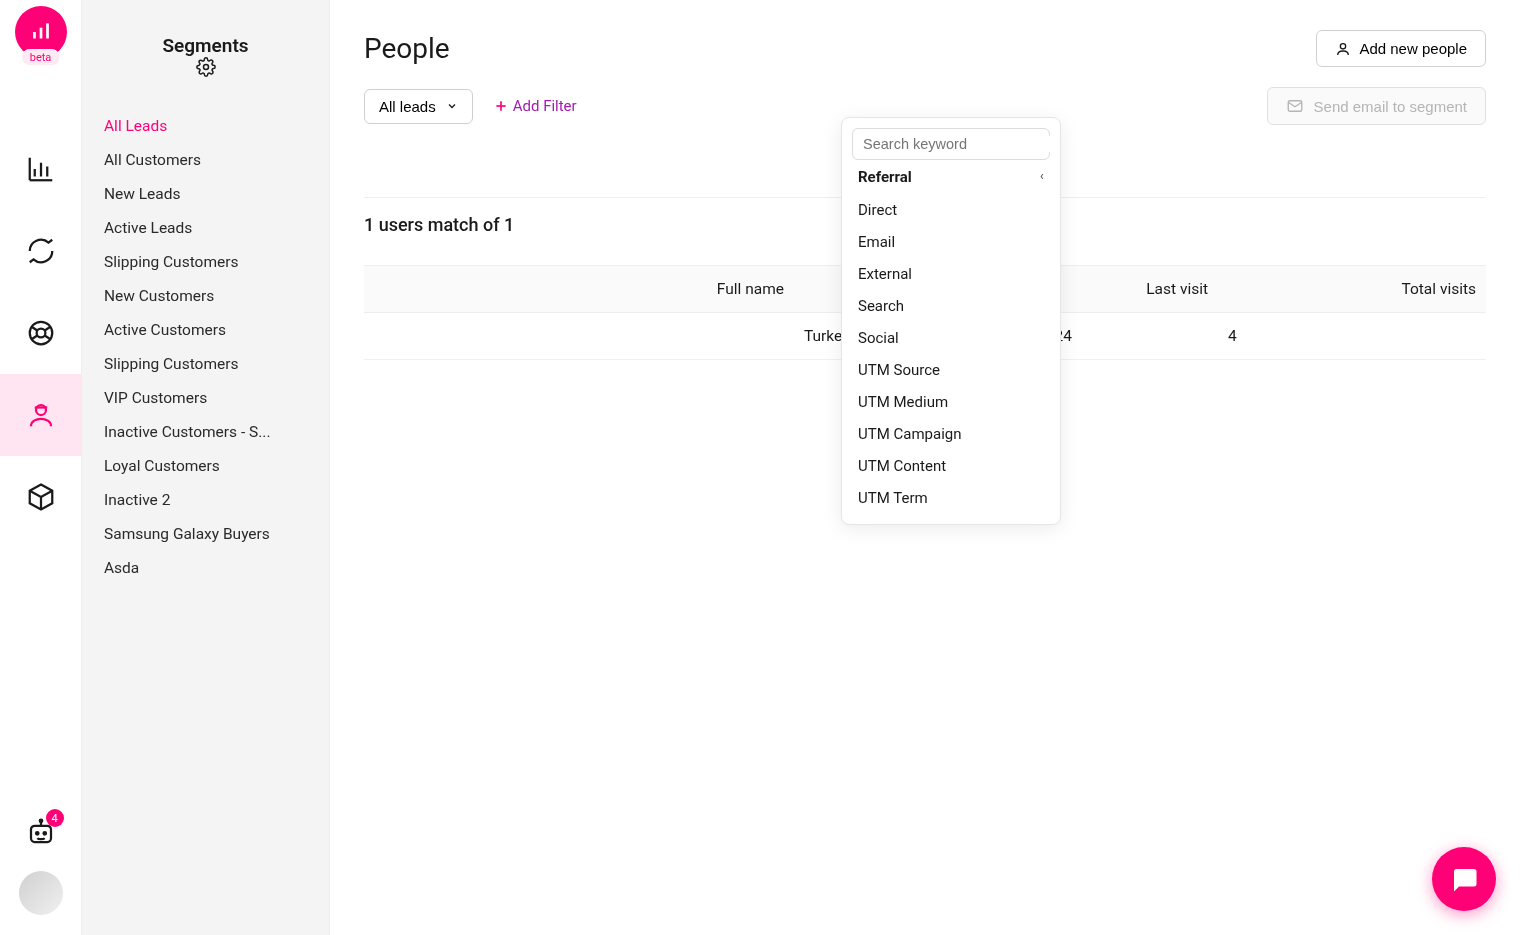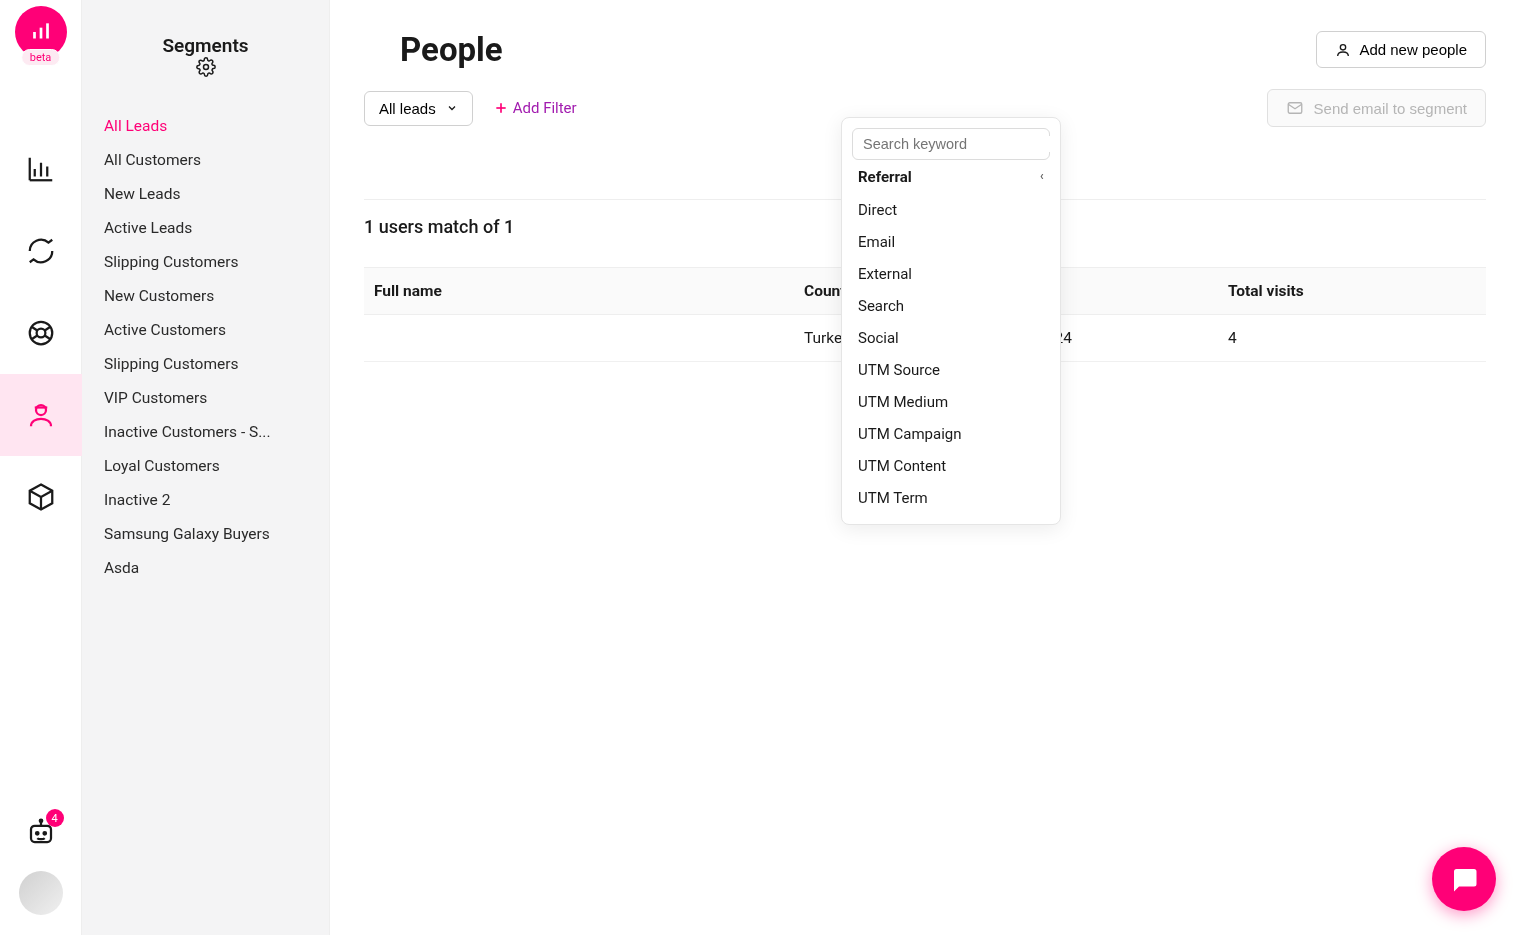--- a/index.html
+++ b/index.html
@@ -24,21 +24,21 @@
 
 .sidebar { position: fixed; left: 82px; top: 0; width: 248px; height: 100%; background: #f4f4f5; padding: 34px 0 0 0; border-right: 1px solid #eee; }
 .sidebar-header { display: flex; align-items: center; justify-content: space-between; padding: 0 22px; margin-bottom: 28px; flex-direction: column; }
 .sidebar-title { font-size: 19px; font-weight: 600; }
 .sidebar-list { list-style: none; }
 .sidebar-list li { padding: 8px 22px; font-size: 15.5px; color: #2a2a2a; cursor: pointer; white-space: nowrap; overflow: hidden; text-overflow: ellipsis; }
 .sidebar-list li.active { color: #ff0077; }
 
 .main { margin-left: 330px; padding: 30px 34px; position: relative; }
 .main-header { display: flex; justify-content: space-between; align-items: center; margin-bottom: 20px; }
-.page-title { font-size: 33px; font-weight: 700; margin-left: 36px; }
+.page-title { font-size: 28px; font-weight: 400; }
 .add-btn { display: flex; align-items: center; gap: 8px; border: 1px solid #d0d0d0; background: #fff; padding: 9px 18px; border-radius: 6px; font-size: 15px; cursor: pointer; }
 
 .toolbar { display: flex; align-items: center; gap: 20px; margin-bottom: 72px; }
 .dropdown-btn { display: flex; align-items: center; gap: 10px; border: 1px solid #d0d0d0; background: #fff; padding: 8px 14px; border-radius: 6px; font-size: 15px; cursor: pointer; }
 .add-filter { display: flex; align-items: center; gap: 4px; color: #a21caf; font-size: 15px; cursor: pointer; }
 .add-filter svg { width: 16px; height: 16px; }
 .spacer { flex: 1; }
 .email-btn { display: flex; align-items: flex-end; gap: 10px; border: 1px solid #e0e0e0; background: #fafafa; color: #b5b5b5; padding: 9px 18px; border-radius: 6px; font-size: 15px; cursor: not-allowed; }
 .email-btn svg { width: 18px; height: 18px; }
 
@@ -48,21 +48,21 @@
 .search-box svg { width: 16px; height: 16px; }
 .pop-header { display: flex; justify-content: space-between; align-items: center; padding: 8px 6px; font-weight: 700; font-size: 15px; }
 .pop-header .chev { transform: rotate(180deg); font-size: 12px; color: #666; }
 .pop-list { list-style: none; }
 .pop-list li { padding: 7px 6px; font-size: 15px; cursor: pointer; }
 
 .match-text { font-size: 18px; font-weight: 500; margin-bottom: 30px; margin-top: 16px; }
 
 table { width: 100%; border-collapse: collapse; }
 thead tr { background: #fafafa; border-top: 1px solid #eee; border-bottom: 1px solid #eee; }
-th { text-align: left; padding: 14px 10px; font-size: 15.5px; font-weight: 700; }
+th { text-align: right; padding: 14px 10px; font-size: 15.5px; font-weight: 400; }
 tbody td { padding: 14px 10px; font-size: 15.5px; border-bottom: 1px solid #f0f0f0; }
 .col-fullname { width: 430px; }
 .col-country { width: 126px; }
 .col-lastvisit { width: 298px; }
 
 .chat-fab { position: fixed; right: 24px; bottom: 24px; width: 64px; height: 64px; border-radius: 50%; background: #ff0077; display: flex; align-items: center; justify-content: center; cursor: pointer; box-shadow: 0 4px 16px rgba(255,0,119,0.4); }
 .chat-fab svg { width: 30px; height: 30px; color: #fff; }
 
 .hr-line { border: none; border-top: 1px solid #eee; margin-top: 24px; }
 </style>

